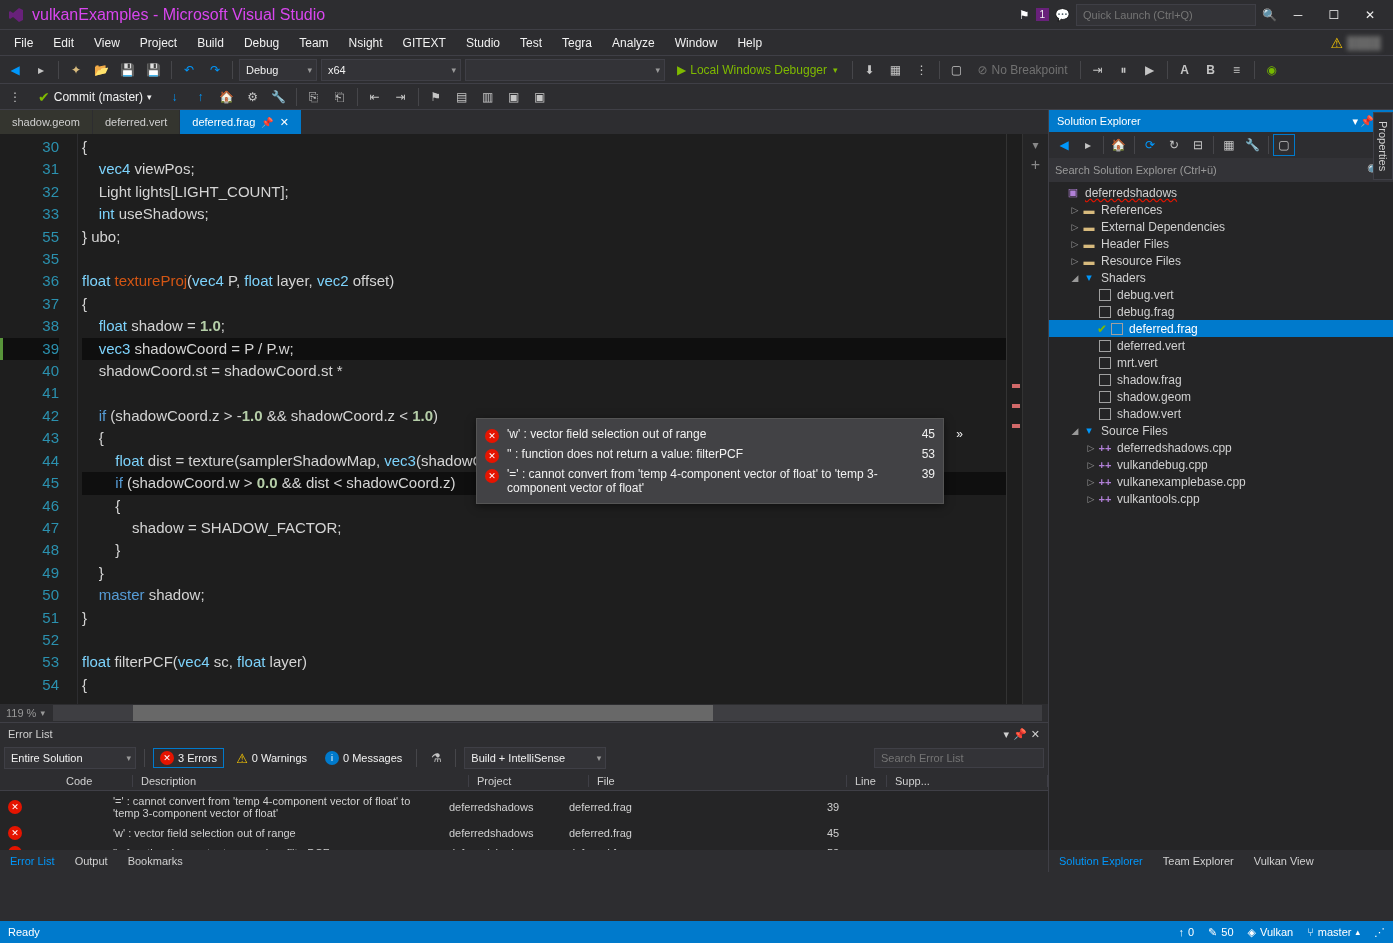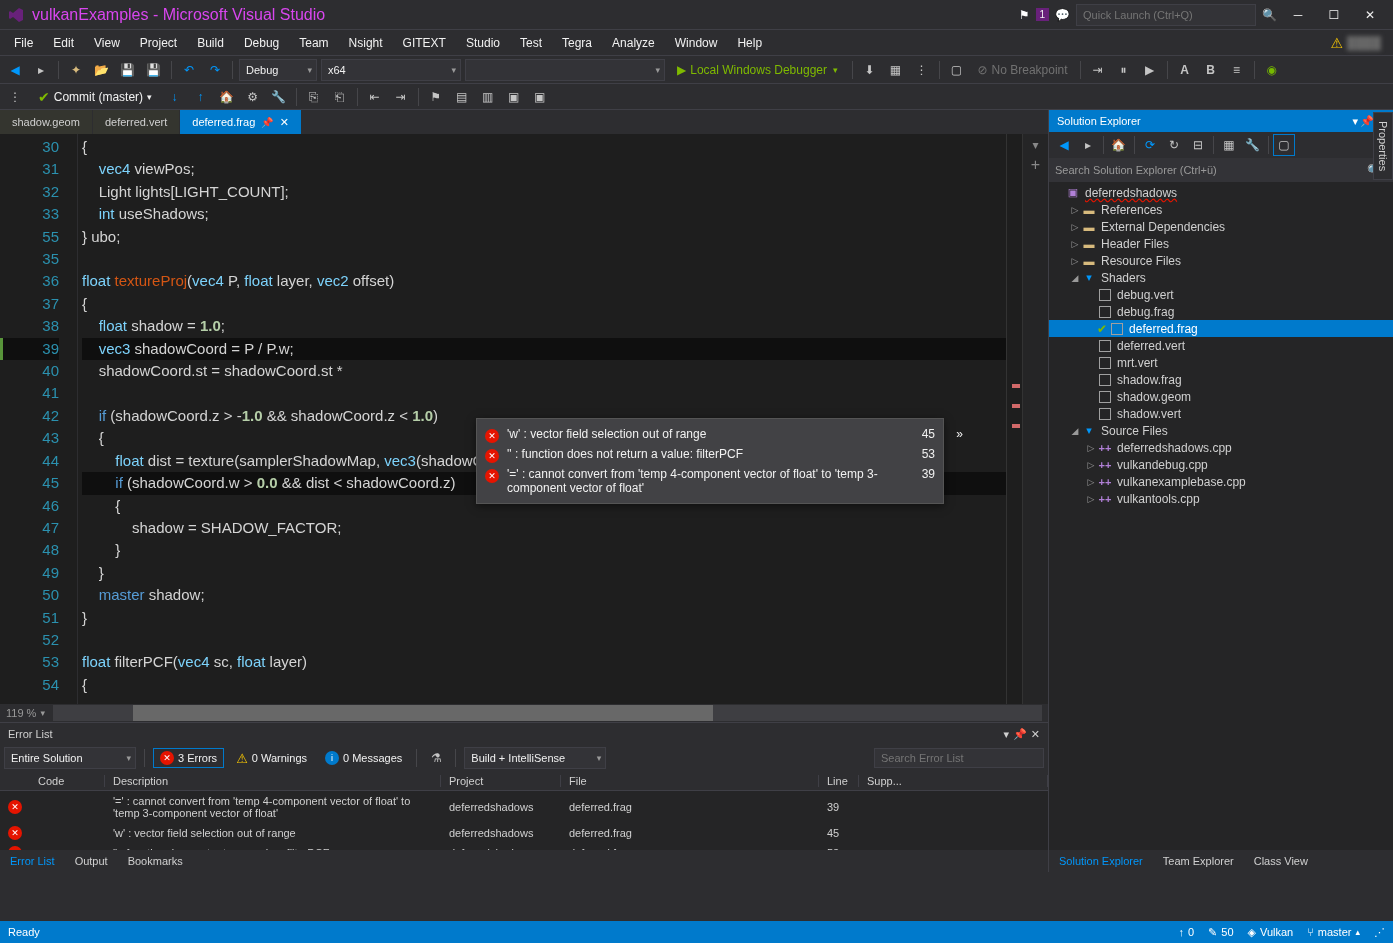--- a/index.html
+++ b/index.html
@@ -66,21 +66,21 @@
 .el-header { height: 22px; background: #2d2d30; display: flex; align-items: center; padding: 0 8px; color: #d0d0d0; font-size: 11px; }
 .el-header .right-icons { margin-left: auto; display: flex; gap: 4px; }
 .el-toolbar { height: 26px; background: #2d2d30; display: flex; align-items: center; padding: 0 4px; gap: 6px; }
 .el-filter-btn { display: flex; align-items: center; gap: 4px; padding: 2px 6px; font-size: 11px; cursor: pointer; }
 .el-filter-btn.active { border: 1px solid #007acc; }
 .err-badge { width: 14px; height: 14px; background: #e51400; color: #fff; border-radius: 50%; font-size: 9px; display: flex; align-items: center; justify-content: center; }
 .warn-badge { color: #ffcc00; font-size: 13px; }
 .info-badge { width: 14px; height: 14px; background: #007acc; color: #fff; border-radius: 50%; font-size: 9px; display: flex; align-items: center; justify-content: center; }
 .el-search { margin-left: auto; width: 170px; height: 20px; background: #333337; border: 1px solid #3f3f46; padding: 0 20px 0 6px; color: #999; font-size: 11px; }
 
-.el-cols { height: 20px; background: #2d2d30; display: flex; align-items: center; font-size: 11px; color: #d0d0d0; border-bottom: 1px solid #3f3f46; }
+.el-cols { height: 20px; background: #2d2d30; display: flex; align-items: center; font-size: 11px; color: #d0d0d0; border-bottom: 1px solid #3f3f46; padding-left: 28px; }
 .el-col { padding: 0 8px; border-right: 1px solid #3f3f46; }
 .el-rows { flex: 1; overflow: auto; }
 .el-row { display: flex; align-items: center; height: 20px; font-size: 11px; color: #d0d0d0; }
 .el-row .cell { padding: 0 8px; overflow: hidden; text-overflow: ellipsis; white-space: nowrap; }
 .el-row.tall { height: 32px; }
 
 .bottom-tabs { height: 22px; background: #2d2d30; display: flex; align-items: center; font-size: 11px; }
 .bottom-tab { padding: 3px 10px; cursor: pointer; color: #d0d0d0; }
 .bottom-tab.active { color: #0097fb; }
 
@@ -554,21 +554,21 @@
         </div>
         <div class="tree-node indent-2">
           <span class="exp">▷</span>
           <span class="ficon cpp-icon">++</span>
           <span>vulkantools.cpp</span>
         </div>
       </div>
     <div class="side-tabs">
       <span class="bottom-tab active">Solution Explorer</span>
       <span class="bottom-tab">Team Explorer</span>
-      <span class="bottom-tab">Class View</span>
+      <span class="bottom-tab">Vulkan View</span>
     </div>
   </div>
 </div>
 
 <div class="properties-tab">Properties</div>
 
 <div class="statusbar">
   <span>Ready</span>
   <div class="right">
     <span class="item">

